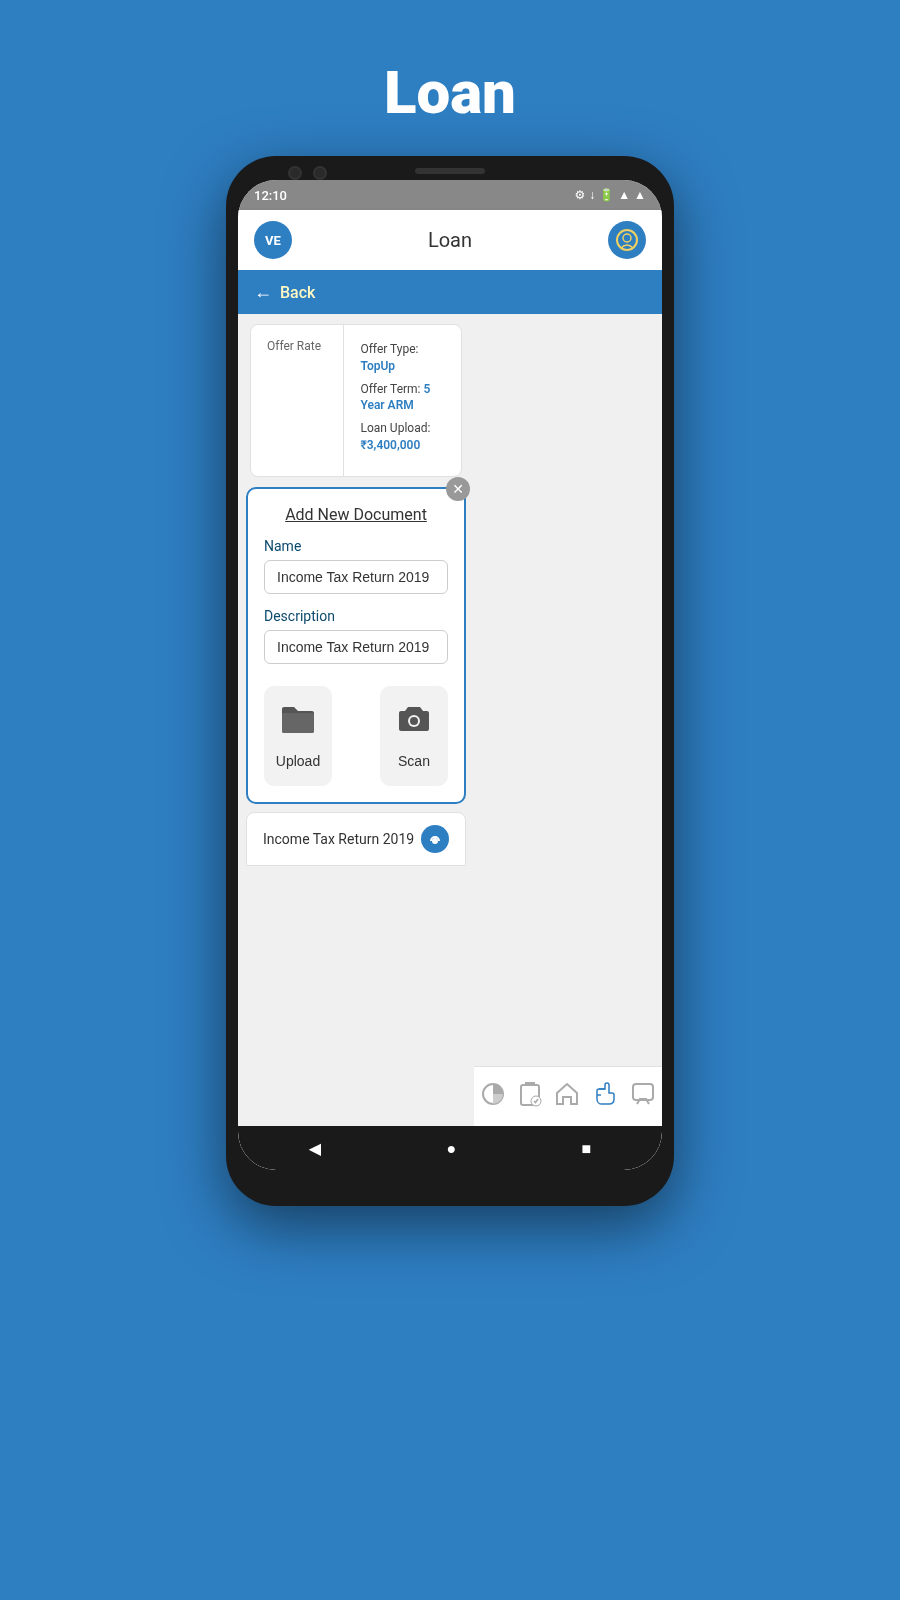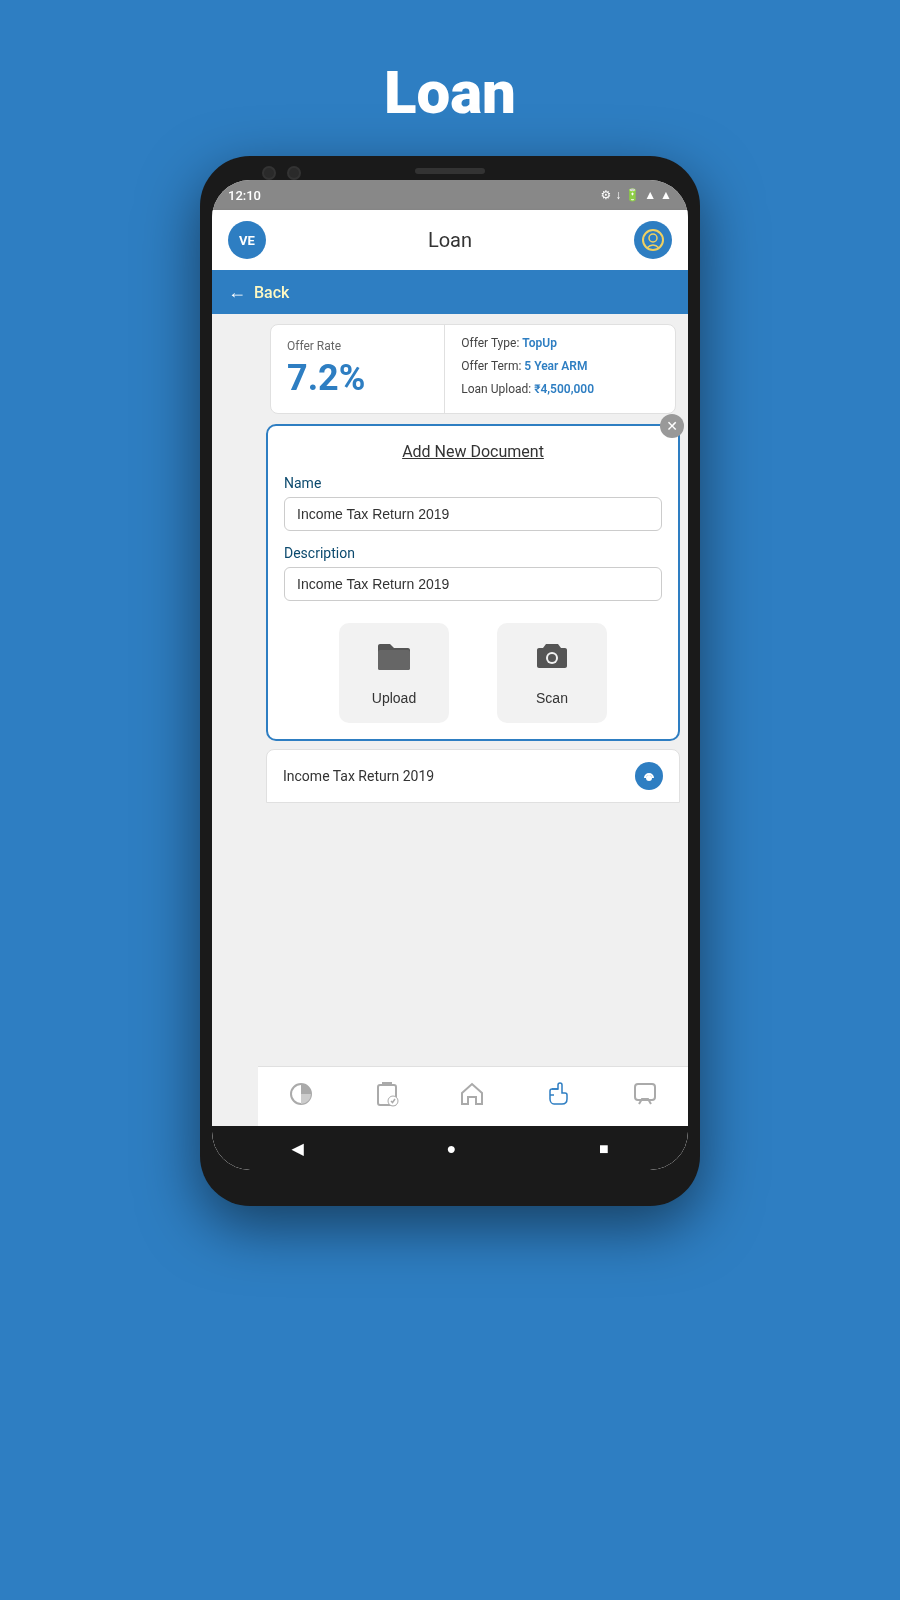--- a/index.html
+++ b/index.html
@@ -24,21 +24,21 @@
       font-weight: 900;
       line-height: 1.1;
     }
     .page-subtitle {
       color: white;
       font-size: 36px;
       font-weight: 700;
     }
     
     .phone-frame {
-      width: 500px;
+      width: 448px;
       height: 1050px;
       background: #1a1a1a;
       border-radius: 50px;
       padding: 12px;
       box-shadow: 0 20px 60px rgba(0,0,0,0.5);
       position: relative;
     }
     .phone-top-bar {
       display: flex;
       justify-content: center;
@@ -175,21 +175,21 @@
       font-size: 12px;
       color: #666;
       margin-bottom: 4px;
     }
     .offer-rate-value {
       font-size: 36px;
       font-weight: 700;
       color: #2e7ec2;
     }
     .offer-details-section {
-      padding: 10px 16px;
+      padding: 16px 16px;
       flex: 1.4;
     }
     .offer-detail-row {
       font-size: 12px;
       color: #444;
       margin-bottom: 6px;
       line-height: 1.4;
     }
     .offer-detail-value {
       color: #2e7ec2;
@@ -335,22 +335,21 @@
     }
     .android-btn {
       color: white;
       font-size: 16px;
       cursor: pointer;
     }
     .content-scroll {
       flex: 1;
       overflow: hidden;
       display: flex;
-      flex-direction: column;
-      margin-left: 46px;
+      flex-direction: row;
     }
     .scroll-inner {
       flex: 1;
       overflow-y: auto;
       overflow-x: hidden;
     }
     .scroll-inner::-webkit-scrollbar { display: none; }
   </style>
 </head>
 <body>
@@ -395,31 +394,30 @@
       <span class="back-arrow">←</span>
       <span class="back-label">Back</span>
     </div>
 
     <div class="content-scroll">
       <div class="scroll-inner">
 
         <div class="offer-card">
           <div class="offer-rate-section">
             <div class="offer-rate-label">Offer Rate</div>
-            <div class="offer-rate-value">7.2%</div>
           </div>
           <div class="offer-details-section">
             <div class="offer-detail-row">
               <span>Offer Type: </span><span class="offer-detail-value">TopUp</span>
             </div>
             <div class="offer-detail-row">
               <span>Offer Term: </span><span class="offer-detail-value">5 Year ARM</span>
             </div>
             <div class="offer-detail-row">
-              <span>Loan Upload: </span><span class="offer-detail-value">₹4,500,000</span>
+              <span>Loan Upload: </span><span class="offer-detail-value">₹3,400,000</span>
             </div>
           </div>
         </div>
 
         <div class="document-area">
           <div class="close-btn">✕</div>
           <div class="doc-title">Add New Document</div>
 
           <div class="field-label">Name</div>
           <input class="field-input" type="text" value="Income Tax Return 2019" style="">

